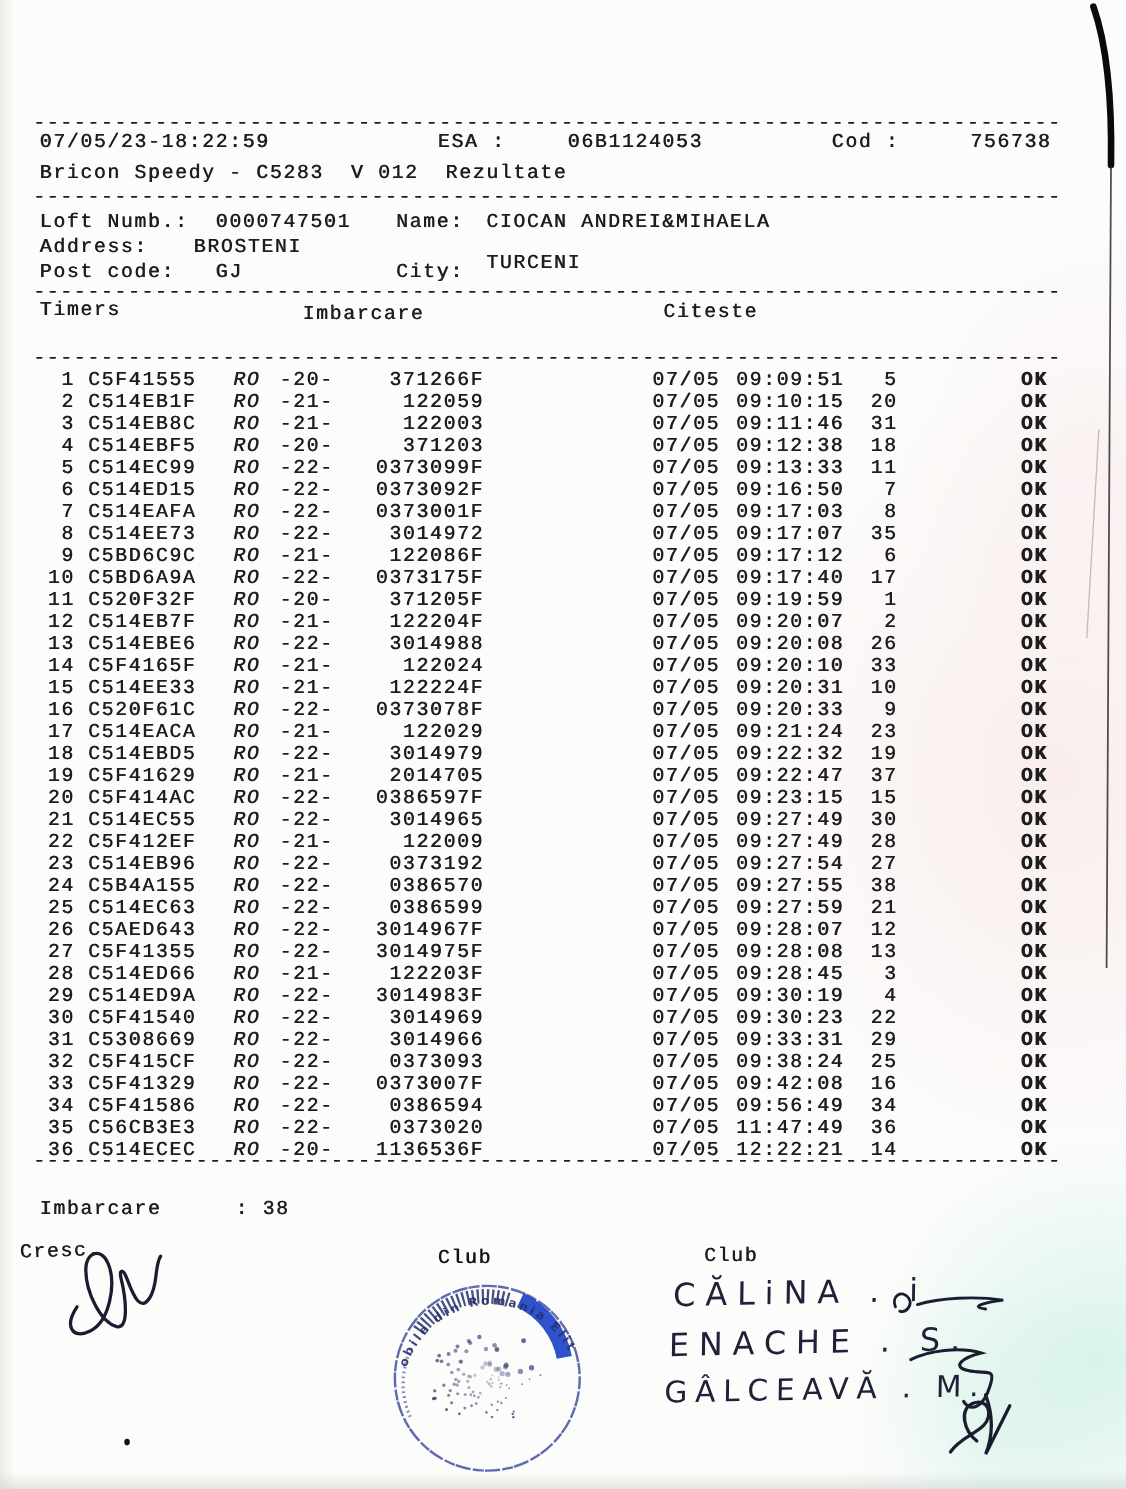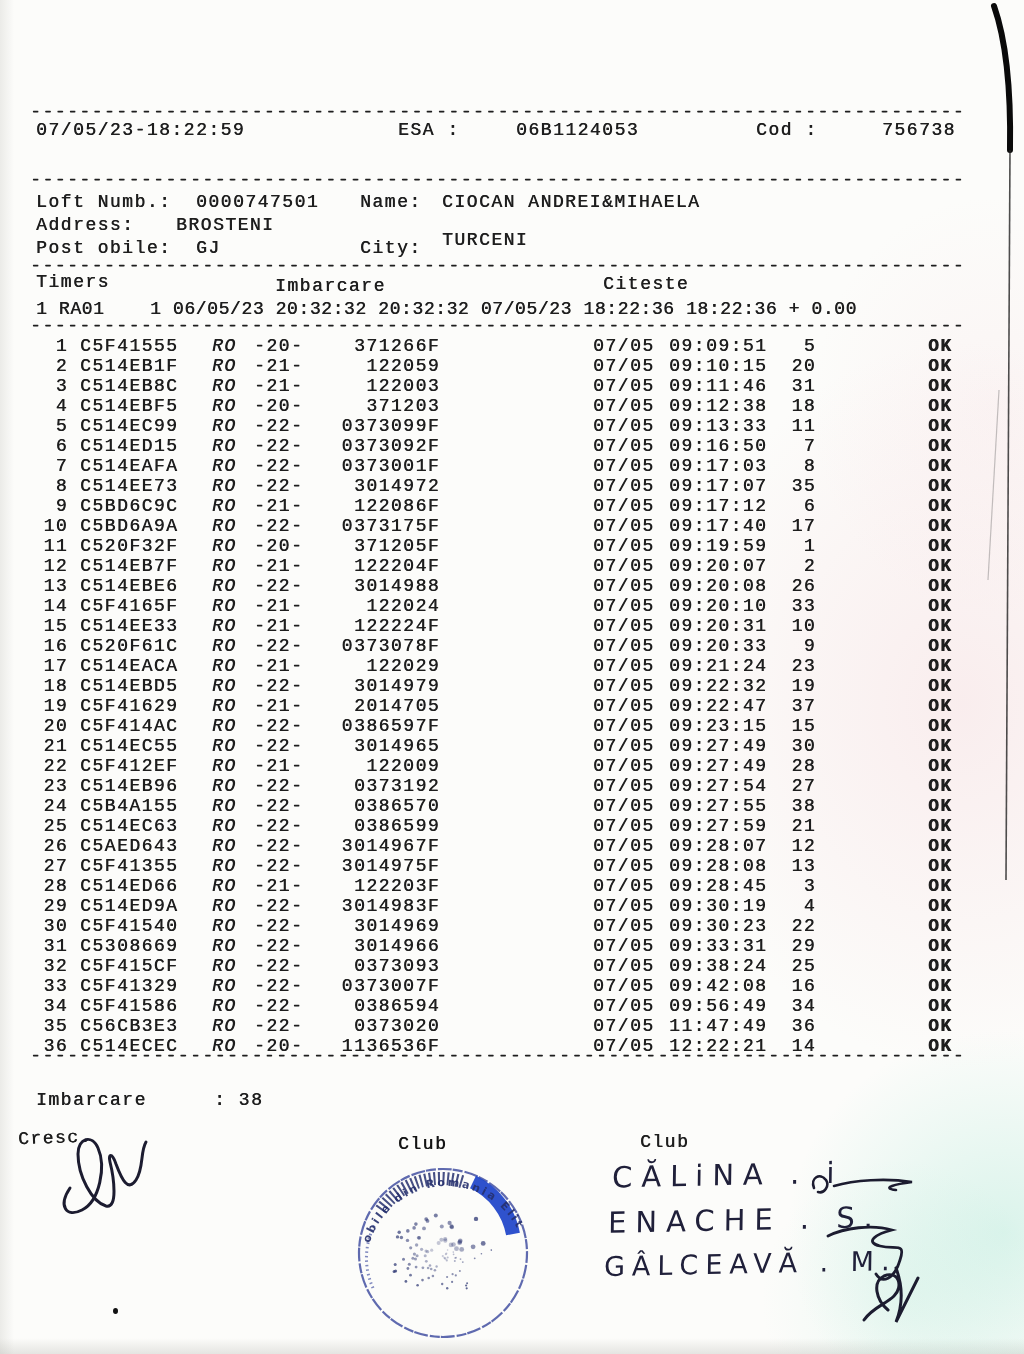--- a/index.html
+++ b/index.html
@@ -64,36 +64,36 @@
   <div class="dashes" style="top:172px">----------------------------------------------------------------------------</div>
   <div class="dashes" style="top:258px">----------------------------------------------------------------------------</div>
   <div class="dashes" style="top:318px">----------------------------------------------------------------------------</div>
   <div class="dashes" style="top:1048px">----------------------------------------------------------------------------</div>
 
   <div class="mono" style="left:36px;top:120px">07/05/23-18:22:59</div>
   <div class="mono" style="left:398px;top:120px">ESA :</div>
   <div class="mono" style="left:516px;top:120px">06B1124053</div>
   <div class="mono" style="left:756px;top:120px">Cod :</div>
   <div class="mono" style="left:882px;top:120px">756738</div>
+  <div class="mono" style="left:36px;top:148px">Bricon Speedy - C5283  V 012  Rezultate</div>
 
   <div class="mono" style="left:36px;top:192px">Loft Numb.:</div>
   <div class="mono" style="left:196px;top:192px">0000747501</div>
   <div class="mono" style="left:360px;top:192px">Name:</div>
   <div class="mono" style="left:442px;top:192px">CIOCAN ANDREI&amp;MIHAELA</div>
   <div class="mono" style="left:36px;top:215px">Address:</div>
   <div class="mono" style="left:176px;top:215px">BROSTENI</div>
-  <div class="mono" style="left:36px;top:238px">Post obile:</div>
+  <div class="mono" style="left:36px;top:238px">Post code:</div>
   <div class="mono" style="left:196px;top:238px">GJ</div>
   <div class="mono" style="left:360px;top:238px">City:</div>
   <div class="mono" style="left:442px;top:230px">TURCENI</div>
 
   <div class="mono" style="left:36px;top:272px">Timers</div>
   <div class="mono" style="left:275px;top:276px">Imbarcare</div>
   <div class="mono" style="left:603px;top:274px">Citeste</div>
-  <div class="mono" style="left:36px;top:299px;letter-spacing:0.6px">1 RA01    1 06/05/23 20:32:32 20:32:32 07/05/23 18:22:36 18:22:36 + 0.00</div>
 
   <div class="results" id="results">
     <div class="rrow">
       <span class="c-no">1</span>
       <span class="c-code">C5F41555</span>
       <span class="c-country">RO</span>
       <span class="c-year">-20-</span>
       <span class="c-ring">371266F</span>
       <span class="c-date">07/05</span>
       <span class="c-time">09:09:51</span>

